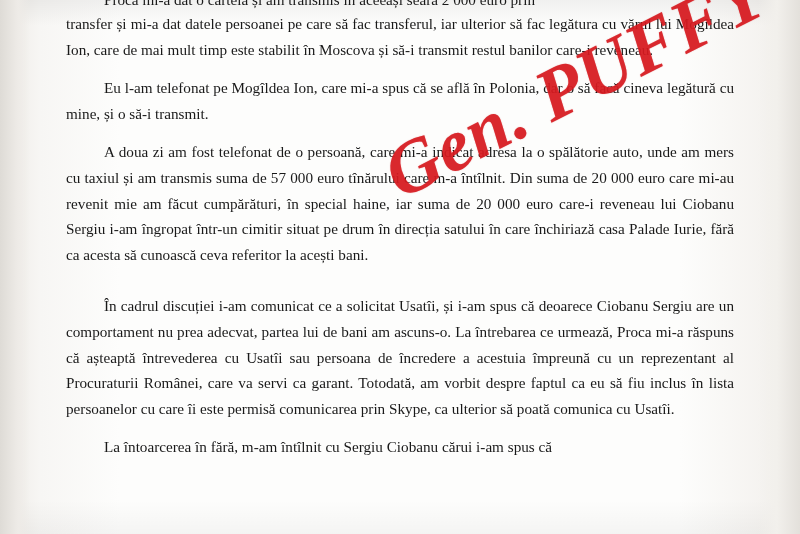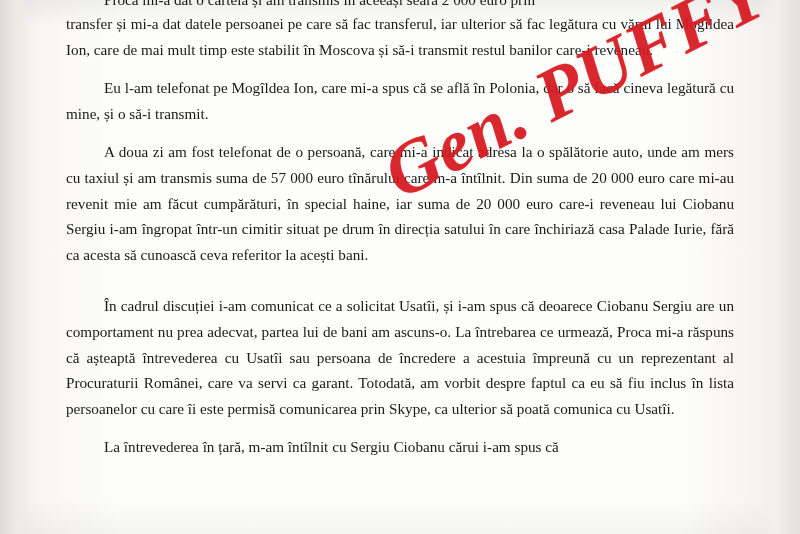--- a/index.html
+++ b/index.html
@@ -128,21 +128,21 @@
     <div class="spacer"></div>
 
 
     <div class="spacer"></div>
 
     <p class="para">În cadrul discuției i-am comunicat ce a solicitat Usatîi, și i-am spus că deoarece Ciobanu Sergiu are un comportament nu prea adecvat, partea lui de bani am ascuns-o. La întrebarea ce urmează, Proca mi-a răspuns că așteaptă întrevederea cu Usatîi sau persoana de încredere a acestuia împreună cu un reprezentant al Procuraturii Românei, care va servi ca garant. Totodată, am vorbit despre faptul ca eu să fiu inclus în lista persoanelor cu care îi este permisă comunicarea prin Skype, ca ulterior să poată comunica cu Usatîi.</p>
 
     <div class="spacer"></div>
 
     <p class="para">
-      <span>La întrevederea în țară, m-am întîlnit cu Sergiu Ciobanu cărui i-am spus că</span>
+      <span>La întoarcerea în fără, m-am întîlnit cu Sergiu Ciobanu cărui i-am spus că</span>
     </p>
 
   </div>
 
   <div id="watermark">
     <span>Gen. PUFFY</span>
   </div>
 </div>
 
 </body></html>

